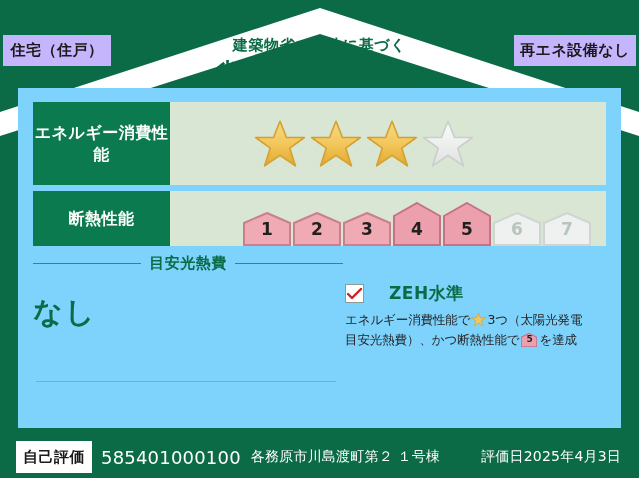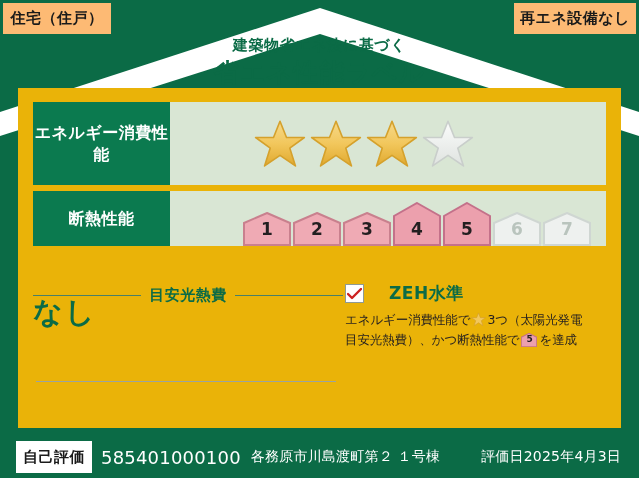--- a/index.html
+++ b/index.html
@@ -29,29 +29,30 @@
     left: 0;
     top: 0;
     width: 639px;
     height: 478px;
     pointer-events: none;
   }
 
   
   .corner-badge {
     position: absolute;
-    background: #fdba74;
+    background: #c4b5fd;
     color: #1a1a1a;
     font-size: 15px;
     font-weight: 700;
     letter-spacing: .5px;
     display: flex;
     align-items: center;
     justify-content: center;
     box-sizing: border-box;
+    margin-top: 32px;
   }
   .badge-left {
     left: 3px;
     top: 3px;
     width: 108px;
     height: 31px;
   }
   .badge-right {
     right: 3px;
     top: 3px;
@@ -82,21 +83,21 @@
     line-height: 1;
   }
 
   
   .card {
     position: absolute;
     left: 18px;
     top: 88px;
     width: 603px;
     height: 340px;
-    background: #eab308;
+    background: #7dd3fc;
     box-sizing: border-box;
   }
 
   
   .metric-row {
     position: absolute;
     display: flex;
     align-items: stretch;
   }
   .row-energy { left: 15px; top: 14px;  width: 573px; height: 83px; }
@@ -167,21 +168,20 @@
   
   .cost-head {
     position: absolute;
     left: 15px;
     top: 166px;
     width: 310px;
     display: flex;
     align-items: center;
     gap: 8px;
     color: #0b6b46;
-    margin-top: 32px;
   }
   .cost-head .line {
     flex: 1;
     height: 1px;
     background: #4a7f68;
   }
   .cost-head .txt {
     font-size: 15px;
     font-weight: 700;
     letter-spacing: .5px;

